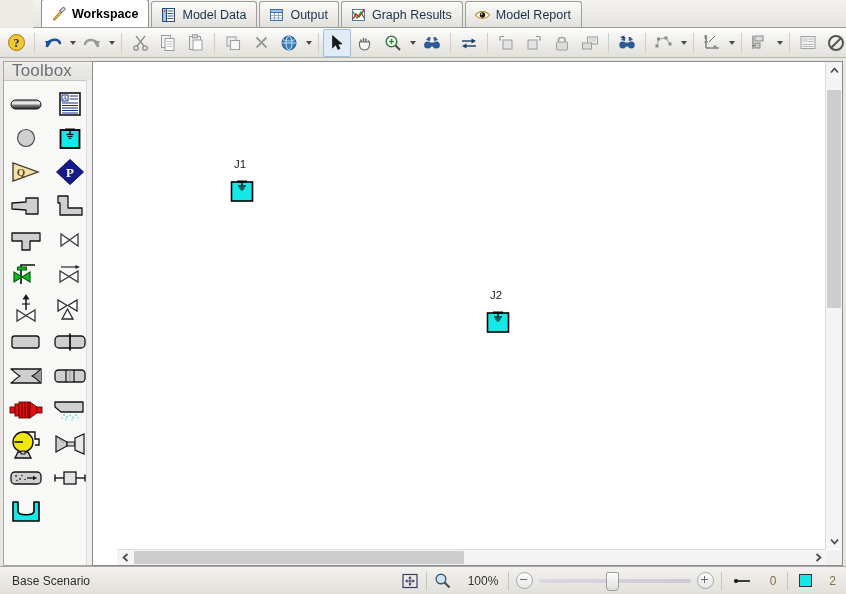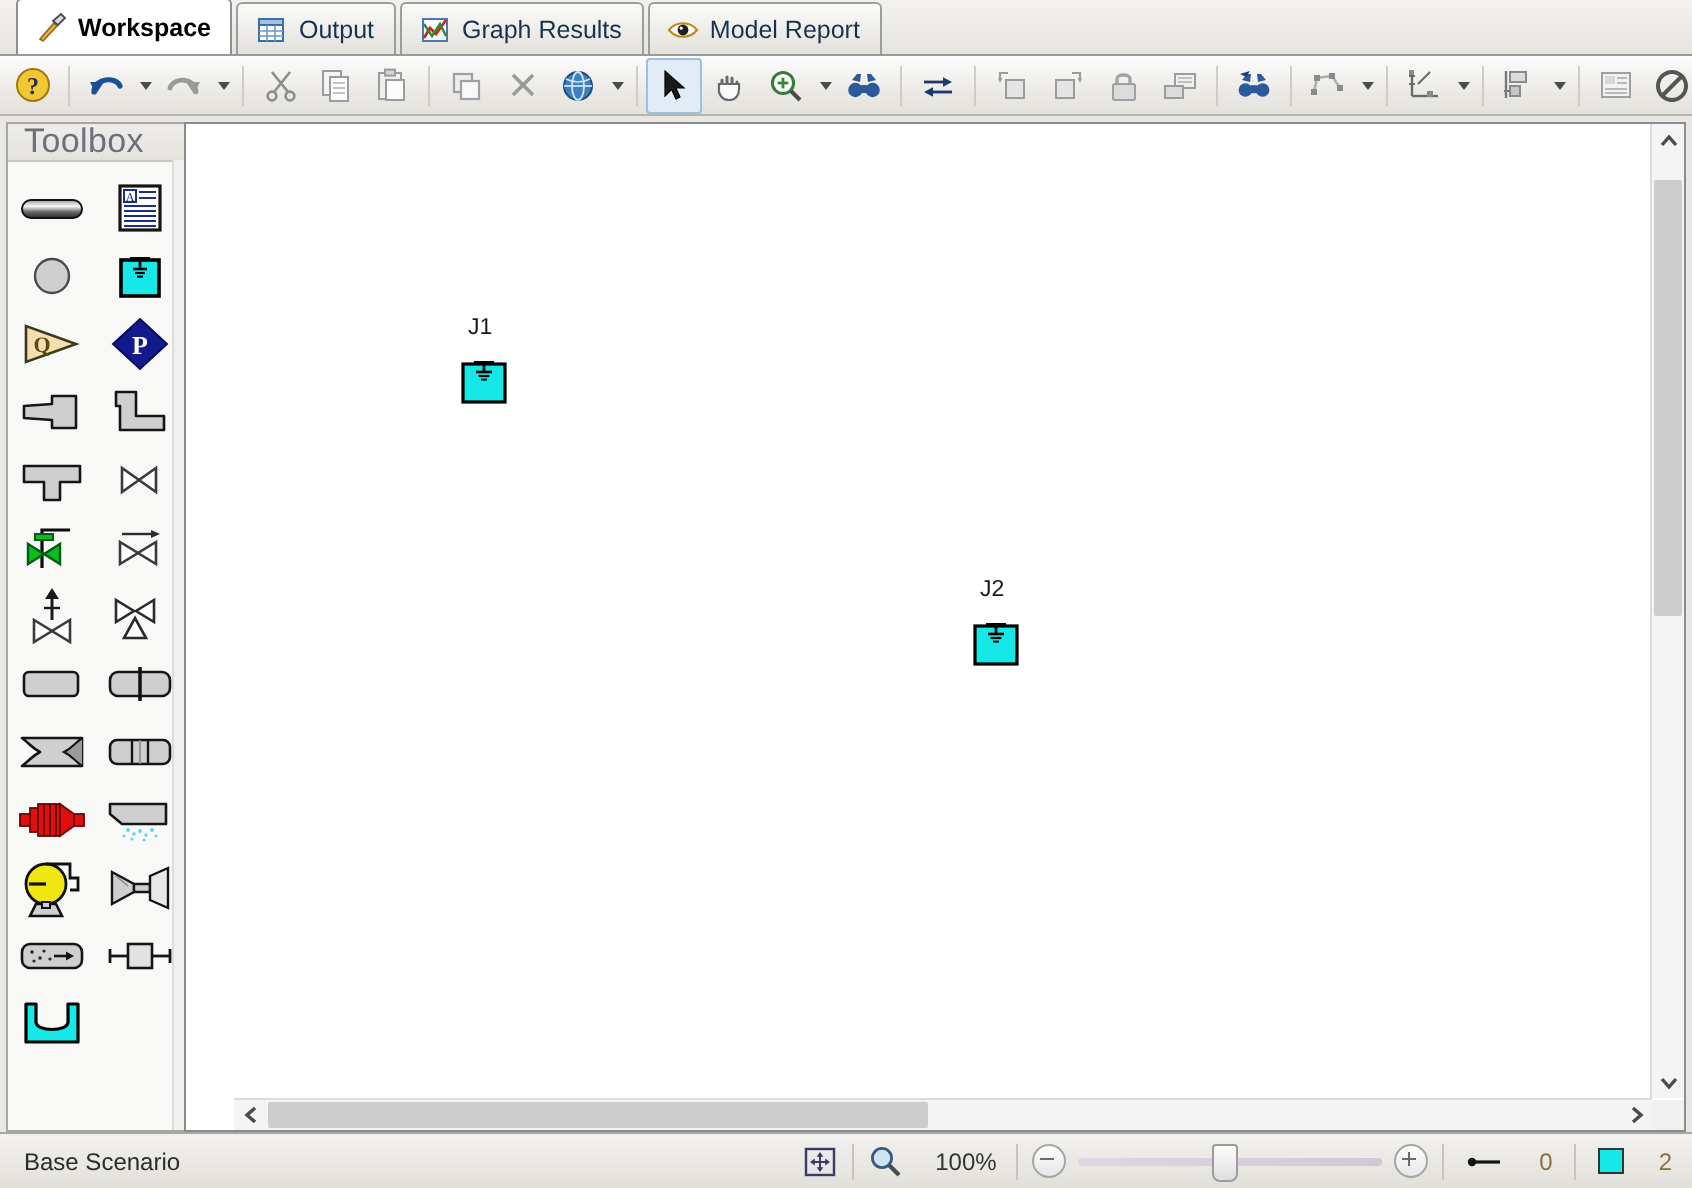--- a/index.html
+++ b/index.html
@@ -21,20 +21,21 @@
   .tabbar {
     position: relative;
     height: 24px;
     background: linear-gradient(#f3f2ef, #e6e4df);
     border-bottom: 1px solid #9a9a9a;
     display: flex;
     align-items: flex-end;
     padding-left: 8px;
     box-sizing: border-box;
     flex: 0 0 28px;
+    margin-left: 33px;
   }
   .tab {
     height: 26px;
     display: flex; align-items: center;
     gap: 5px;
     padding: 0 10px 0 8px;
     font-size: 12.5px;
     color: #18324d;
     border: 1px solid #9d9d9d;
     border-bottom: none;
@@ -268,20 +269,36 @@
     <div class="tab active">
       <span class="ticon">
         <svg width="17" height="16" viewBox="0 0 17 16">
           <path d="M3 13.5 L10 5.5 L11.5 7 L4.5 14.5 Z" fill="#e8b63a" stroke="#8a6a1c" stroke-width="0.8"></path>
           <path d="M9.5 4.5 L13.5 1 L15.5 3 L12 6.5 Z" fill="#d9d9d9" stroke="#4a4a4a" stroke-width="0.9"></path>
         </svg>
       </span>
       <span>Workspace</span>
     </div>
 
+    <div class="tab">
+      <span class="ticon">
+        <svg width="17" height="16" viewBox="0 0 17 16">
+          <rect x="2.5" y="1.5" width="12" height="13" fill="#fff" stroke="#2a4a7a" stroke-width="1"></rect>
+          <rect x="2.5" y="1.5" width="4" height="13" fill="#9fc4e8" stroke="#2a4a7a" stroke-width="1"></rect>
+          <g stroke="#2a4a7a" stroke-width="0.9">
+            <line x1="7.5" y1="4" x2="13.5" y2="4"></line>
+            <line x1="7.5" y1="6.5" x2="13.5" y2="6.5"></line>
+            <line x1="7.5" y1="9" x2="13.5" y2="9"></line>
+            <line x1="7.5" y1="11.5" x2="13.5" y2="11.5"></line>
+          </g>
+          <circle cx="4.5" cy="4" r="1" fill="#e05a2b"></circle>
+        </svg>
+      </span>
+      <span>Model Data</span>
+    </div>
 
     <div class="tab">
       <span class="ticon">
         <svg width="17" height="16" viewBox="0 0 17 16">
           <rect x="2.5" y="2.5" width="12" height="11" fill="#fff" stroke="#3d6fa5" stroke-width="1"></rect>
           <rect x="2.5" y="2.5" width="12" height="3" fill="#9fc4e8" stroke="#3d6fa5" stroke-width="1"></rect>
           <g stroke="#6f9cc7" stroke-width="0.8">
             <line x1="2.5" y1="8.5" x2="14.5" y2="8.5"></line>
             <line x1="2.5" y1="11" x2="14.5" y2="11"></line>
             <line x1="6.5" y1="5.5" x2="6.5" y2="13.5"></line>

